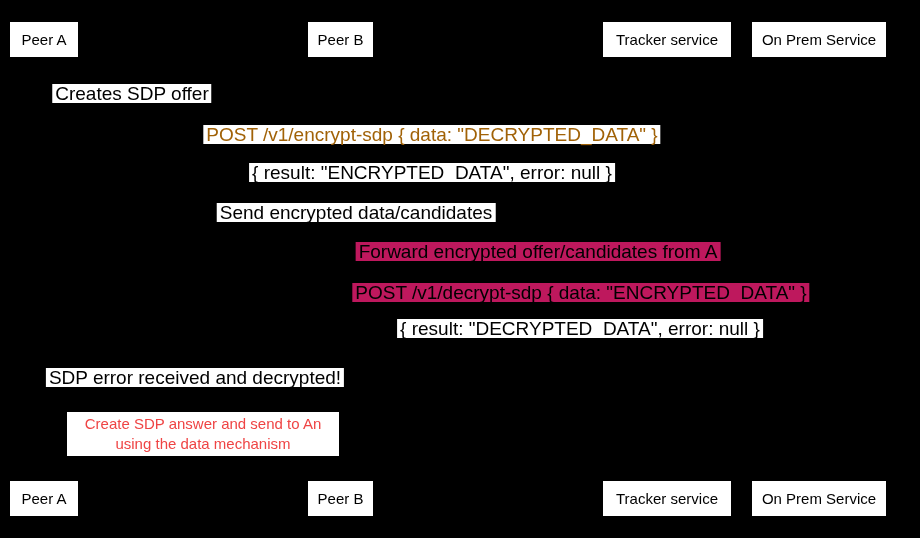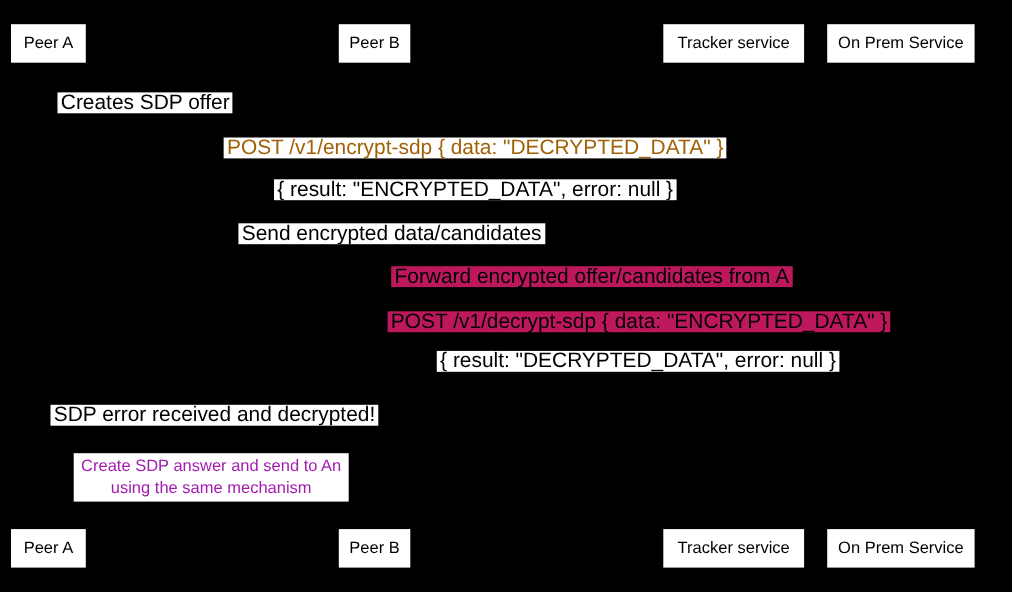--- a/index.html
+++ b/index.html
@@ -65,17 +65,17 @@
   <div id="messages-layer">
       <div class="msg-label" style="left: 132px; top: 84px; background: rgb(255, 255, 255); color: rgb(0, 0, 0);">Creates SDP offer</div>
       <div class="msg-label" style="left: 432px; top: 125px; background: rgb(255, 255, 255); color: #a16207;">POST /v1/encrypt-sdp { data: "DECRYPTED_DATA" }</div>
       <div class="msg-label" style="left: 432px; top: 163px; background: rgb(255, 255, 255); color: rgb(0, 0, 0);">{ result: "ENCRYPTED_DATA", error: null }</div>
       <div class="msg-label" style="left: 356px; top: 203px; background: rgb(255, 255, 255); color: rgb(0, 0, 0);">Send encrypted data/candidates</div>
       <div class="msg-label" style="left: 490px; top: 242px; background: #be185d; color: rgb(0, 0, 0); margin-left: 48px;">Forward encrypted offer/candidates from A</div>
       <div class="msg-label" style="left: 581px; top: 283px; background: #be185d; color: rgb(0, 0, 0);">POST /v1/decrypt-sdp { data: "ENCRYPTED_DATA" }</div>
       <div class="msg-label" style="left: 580px; top: 319px; background: rgb(255, 255, 255); color: rgb(0, 0, 0);">{ result: "DECRYPTED_DATA", error: null }</div>
       <div class="msg-label" style="left: 195px; top: 368px; background: rgb(255, 255, 255); color: rgb(0, 0, 0);">SDP error received and decrypted!</div>
     </div>
-  <div id="note-box" class="note-box" style="left: 67px; top: 412px; width: 250px; height: 44px; background: rgb(255, 255, 255); color: #a21caf;">
+  <div id="note-box" class="note-box" style="left: 67px; top: 412px; width: 272px; height: 44px; background: rgb(255, 255, 255); color: #ef4444;">
     <div class="note-line">Create SDP answer and send to An</div>
-    <div class="note-line">using the same mechanism</div>
+    <div class="note-line">using the data mechanism</div>
   </div>
 </div>
 
 </body></html>

